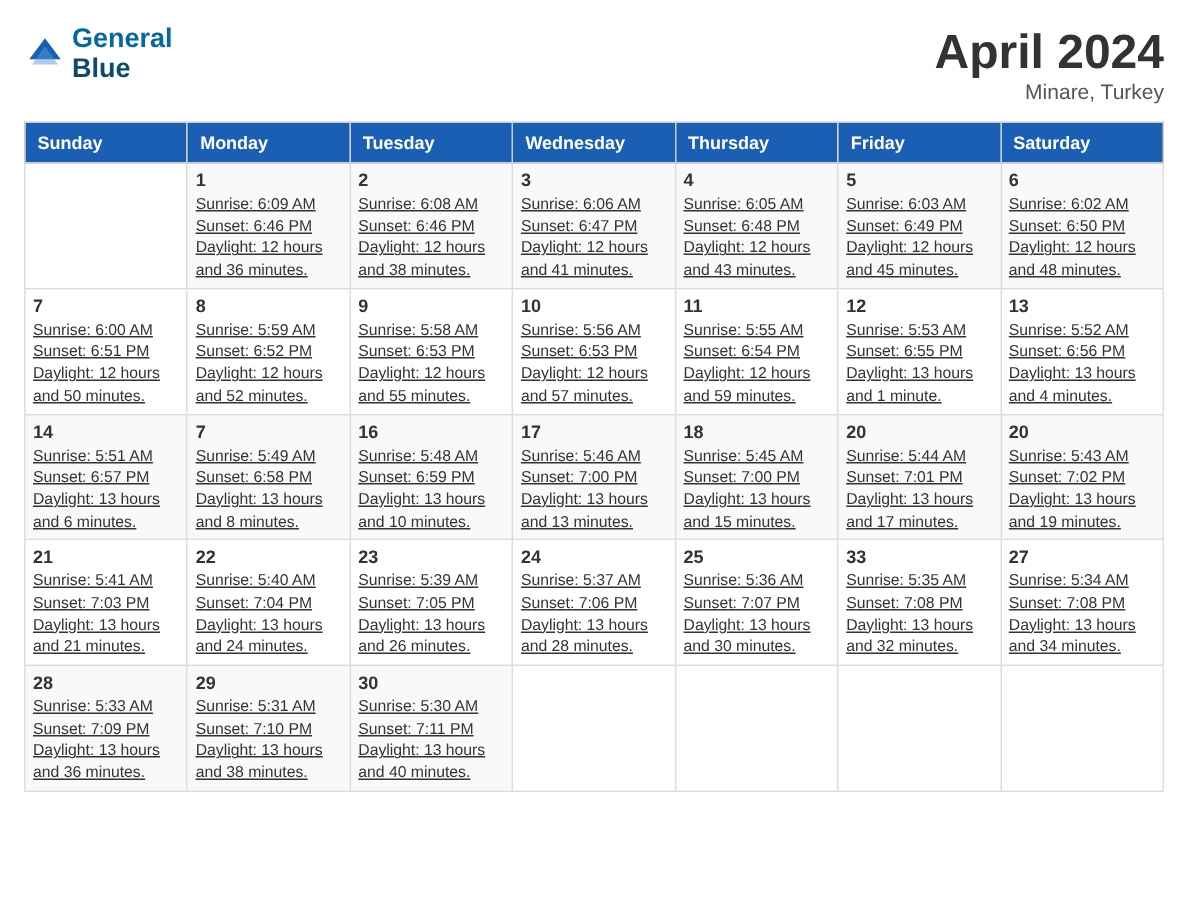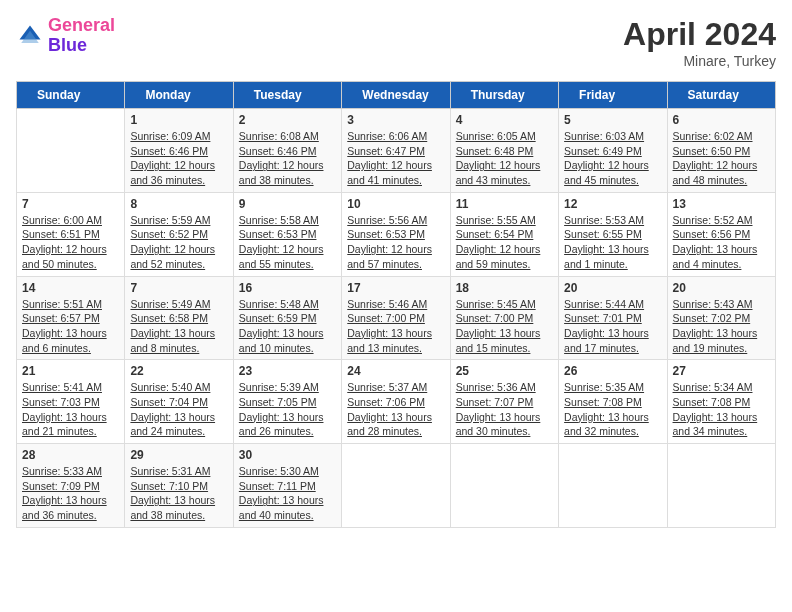--- a/index.html
+++ b/index.html
@@ -19,22 +19,22 @@
     .logo {
       display: flex;
       align-items: center;
       gap: 4px;
     }
     .logo-text {
       font-size: 18px;
       font-weight: bold;
       line-height: 1.1;
     }
-    .logo-general { color: #ec4899; }
-    .logo-blue { color: #6d28d9; }
+    .logo-general { color: #0369a1; }
+    .logo-blue { color: #0c4a6e; }
     .logo-icon {
       width: 28px;
       height: 28px;
     }
     .title-block {
       text-align: right;
       margin-left: 48px;
     }
     .calendar-title {
       font-size: 32px;
@@ -46,21 +46,21 @@
       color: #555;
     }
     table {
       width: 100%;
       border-collapse: collapse;
       font-size: 11px;
     }
     thead tr th {
       background-color: #1a5fb4;
       color: #fff;
-      padding: 6px 20px;
+      padding: 6px 8px;
       text-align: left;
       font-size: 12px;
       font-weight: bold;
       border: 1px solid #ccc;
     }
     tbody tr td {
       vertical-align: top;
       padding: 4px 5px;
       border: 1px solid #ddd;
       background: #fff;
@@ -222,21 +222,21 @@
         </td>
         <td>
           <span class="day-number">24</span>
           <div class="day-info">Sunrise: 5:37 AM<br>Sunset: 7:06 PM<br>Daylight: 13 hours<br>and 28 minutes.</div>
         </td>
         <td>
           <span class="day-number">25</span>
           <div class="day-info">Sunrise: 5:36 AM<br>Sunset: 7:07 PM<br>Daylight: 13 hours<br>and 30 minutes.</div>
         </td>
         <td>
-          <span class="day-number">26</span>
+          <span class="day-number">33</span>
           <div class="day-info">Sunrise: 5:35 AM<br>Sunset: 7:08 PM<br>Daylight: 13 hours<br>and 32 minutes.</div>
         </td>
         <td>
           <span class="day-number">27</span>
           <div class="day-info">Sunrise: 5:34 AM<br>Sunset: 7:08 PM<br>Daylight: 13 hours<br>and 34 minutes.</div>
         </td>
       </tr>
       <tr>
         <td>
           <span class="day-number">28</span>

